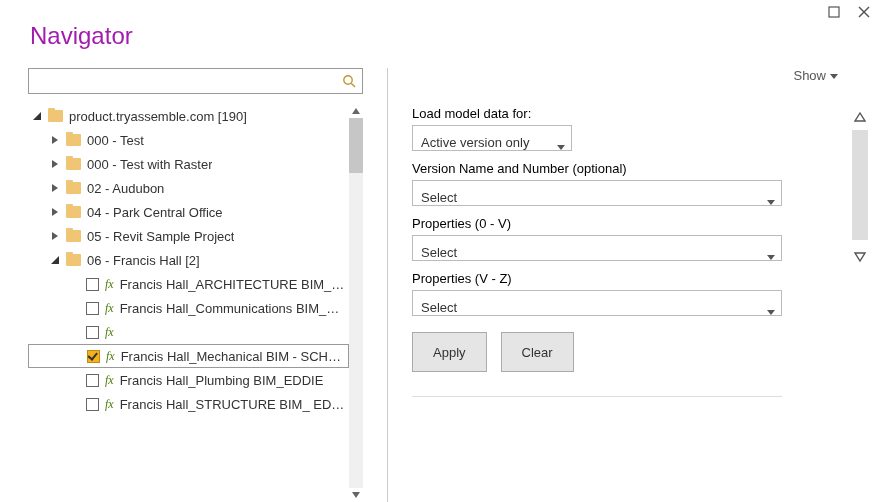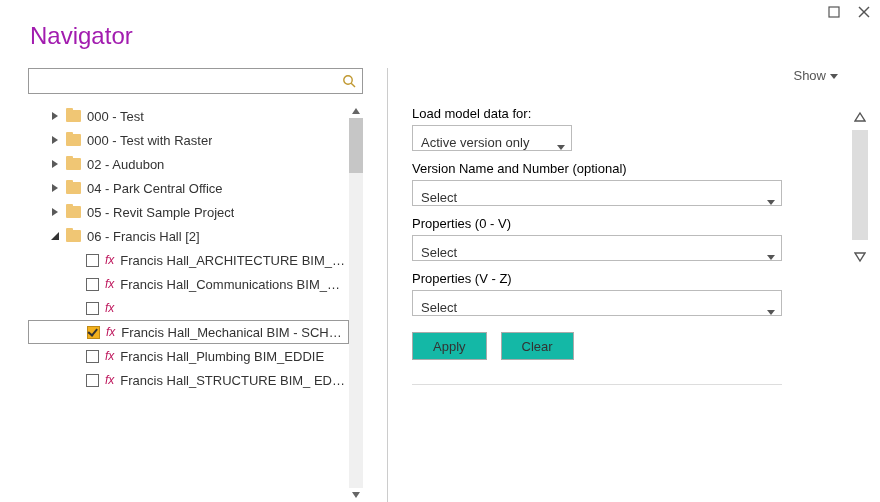--- a/index.html
+++ b/index.html
@@ -144,22 +144,22 @@
     width:13px; height:13px; border:1px solid #666; flex-shrink:0;
     display:inline-flex; align-items:center; justify-content:center;
     margin-right:6px; background:#fff;
   }
   .checkbox.checked { background:#f3b11d; border-color:#c08a16;}
   .checkbox.checked::after {
     content:""; width:7px; height:4px; border-left:2px solid #333; border-bottom:2px solid #333;
     transform: rotate(-50deg) translate(0px,-1px);
   }
   .fx {
-    font-style: italic; color:#be185d; margin-right:6px; flex-shrink:0;
-    font-family: Liberation Sans, sans-serif; font-size:12px;
+    font-style: italic; color:#4d7c0f; margin-right:6px; flex-shrink:0;
+    font-family: Liberation Serif, serif; font-size:12px;
   }
   .tree-label { overflow:hidden; text-overflow:ellipsis; }
   .divider {
     width:1px; background:#ccc;
     margin: 0 24px 0 24px;
   }
   .right-pane {
     flex:1;
     position:relative;
     padding-right: 18px;
@@ -182,22 +182,22 @@
     padding: 0 6px 0 8px; font-size:13px; color:#333;
     cursor:pointer; background:#fff;
   }
   .select .caret {
     width:0;height:0;border-style:solid;
     border-width:5px 4px 0 4px; border-color:#555 transparent transparent transparent;
   }
   .sel-narrow { width: 160px; }
   .button-row { margin-top:16px; display:flex; gap:14px; }
   .btn {
-    height:28px; padding: 0 20px;
-    border:1px solid #aaa; background:#14b8a6;
+    height:40px; padding: 0 20px;
+    border:1px solid #aaa; background:#e5e5e5;
     display:inline-flex; align-items:center; justify-content:center;
     cursor:pointer; font-size:13px;
   }
   .right-scroll {
     position:absolute; top:36px; bottom:0; right:0; width:16px;
   }
   .right-scroll .arrow {
     position:absolute; left:0; right:0; height:26px;
     display:flex; align-items:center; justify-content:center;
     font-size:18px; color:#555;
@@ -240,20 +240,26 @@
             <circle cx="6" cy="6" r="4.2" fill="none" stroke="#c09830" stroke-width="1.4"></circle>
             <line x1="9.2" y1="9.2" x2="13" y2="13" stroke="#c09830" stroke-width="1.4"></line>
           </svg>
       </span>
     </div>
 
 
     <div class="tree-wrapper">
       <div class="tree-scroll">
 
+        <div class="tree-row" style="padding-left:4px">
+          <span class="toggle-tri expanded-dark"></span>
+          <span style="width:6px"></span>
+          <span class="folder-icon"></span>
+          <span class="tree-label">product.tryassemble.com [190]</span>
+        </div>
 
         <div class="tree-row" style="padding-left:22px">
           <span class="toggle-tri collapsed"></span>
             <span style="width:6px"></span>
           <span class="folder-icon"></span>
           <span class="tree-label">000 - Test</span>
         </div>
         <div class="tree-row" style="padding-left:22px">
           <span class="toggle-tri collapsed"></span>
             <span style="width:6px"></span>

